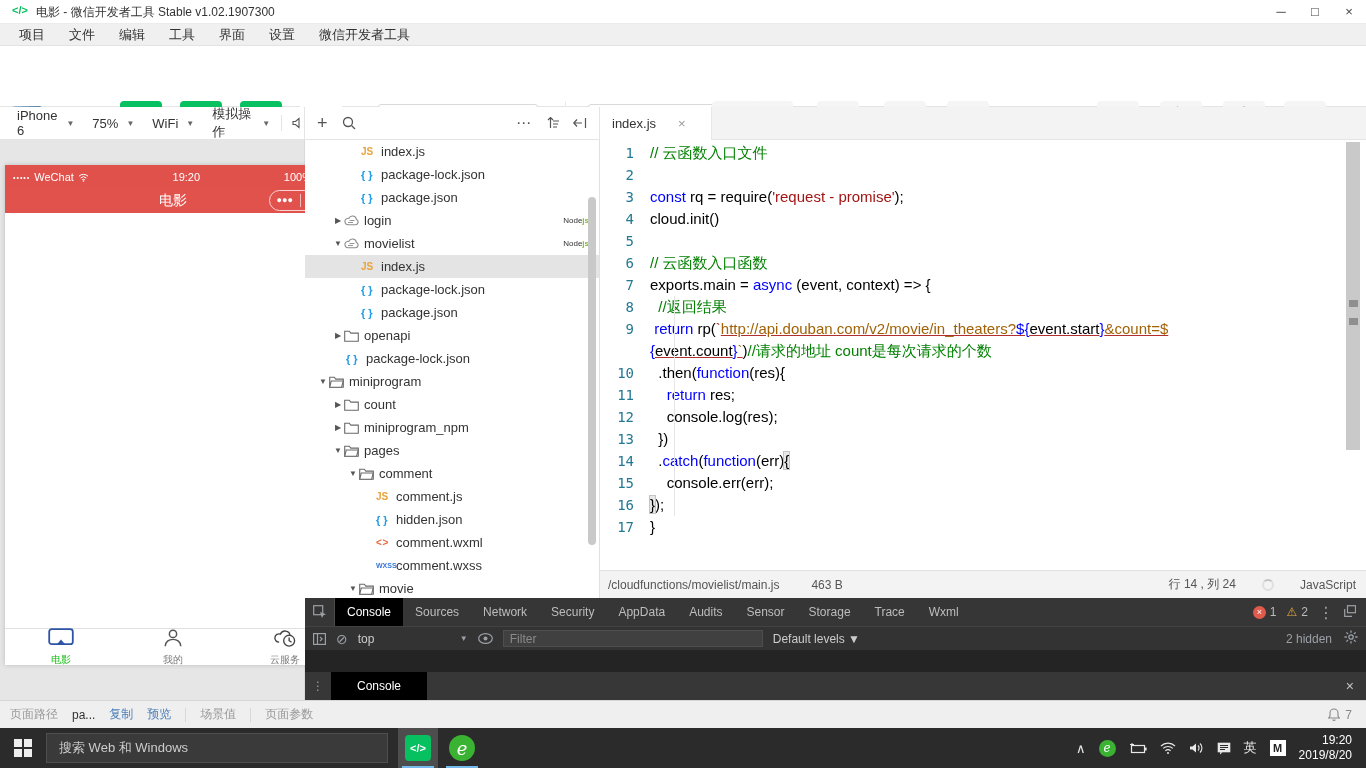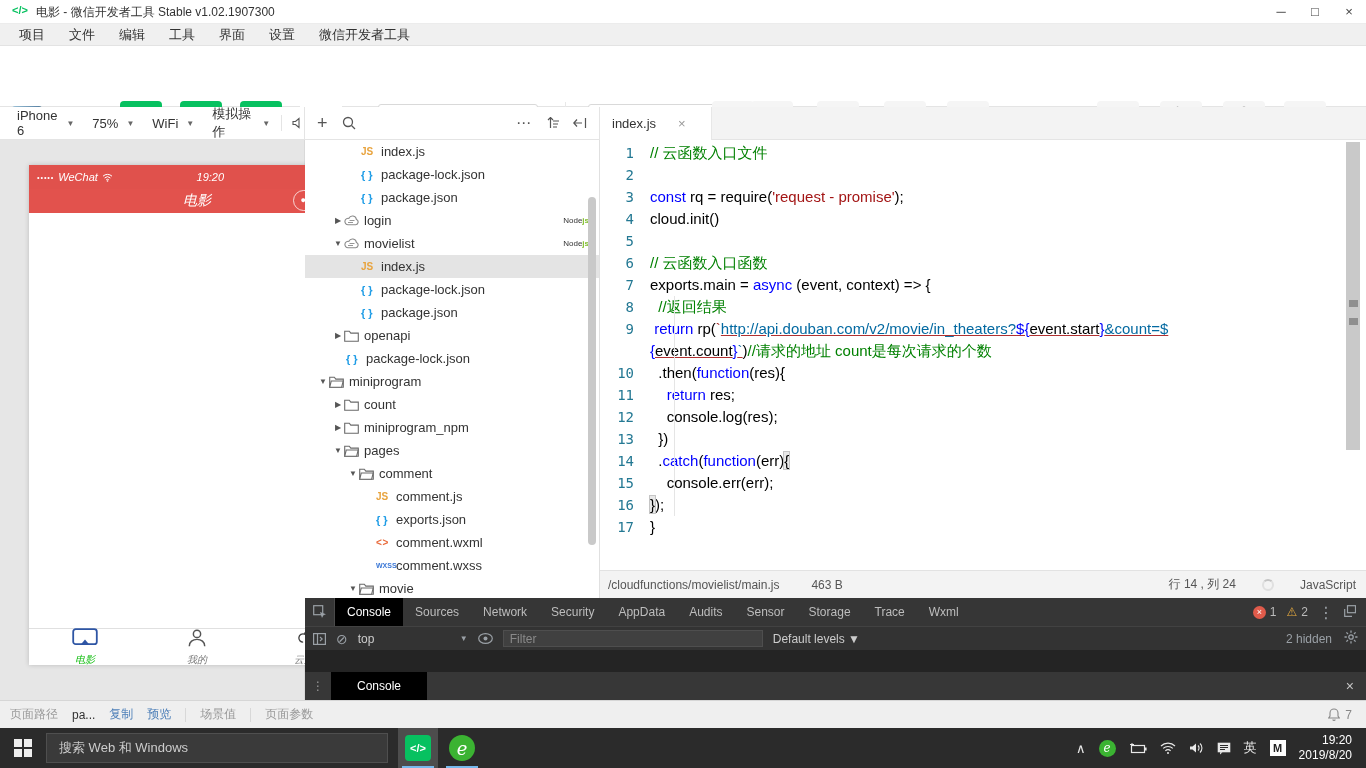--- a/index.html
+++ b/index.html
@@ -29,21 +29,21 @@
   .ctrlrow{top:107px;height:33px;background:#fff;border-bottom:1px solid #e4e4e4;display:flex;align-items:center;}
   #simctrl{left:0;width:305px;border-right:1px solid #e4e4e4;padding-left:10px;gap:4px;}
   .simsel{display:flex;align-items:center;font-size:13px;color:#333;padding:0 7px;height:32px;}
   #explbar{left:305px;width:295px;border-right:1px solid #e4e4e4;padding:0 12px;gap:14px;}
   .expl-ic{color:#555;font-size:15px;display:flex;align-items:center;}
   #tabbar{left:600px;width:766px;background:#f3f3f3;}
   .etab{height:33px;background:#fff;border-right:1px solid #e7e7e7;display:flex;align-items:center;padding:0 12px;gap:22px;font-size:13px;color:#333;min-width:112px;}
   .etab .x{color:#999;font-size:13px;}
   
   #simpanel{left:0;top:140px;width:305px;height:560px;background:#e6e6e6;border-right:1px solid #d9d9d9;}
-  #phone{position:absolute;left:29px;top:25px;width:336px;height:500px;background:#fff;box-shadow:0 0 5px rgba(0,0,0,.18);font-style:italic;}
+  #phone{position:absolute;left:5px;top:25px;width:336px;height:500px;background:#fff;box-shadow:0 0 5px rgba(0,0,0,.18);}
   #phone-status{height:24px;background:#e0514c;color:#fff;display:flex;align-items:center;justify-content:space-between;padding:0 8px;font-size:11px;}
   #phone-nav{height:24px;background:#e2524d;color:#fff;position:relative;text-align:center;font-size:14px;line-height:22px;}
   .capsule{position:absolute;right:10px;top:1px;width:62px;height:21px;border:1px solid rgba(255,255,255,.75);border-radius:11px;display:flex;align-items:center;}
   .capsule .half{flex:1;text-align:center;color:#fff;font-size:9px;line-height:19px;}
   .capsule .cdiv{width:1px;height:13px;background:rgba(255,255,255,.6);}
   #phone-body{height:415px;background:#fff;}
   #phone-tabbar{height:37px;border-top:1px solid #e0e0e0;display:flex;}
   .ptab{flex:1;display:flex;flex-direction:column;align-items:center;justify-content:center;gap:1px;}
   .ptab .plbl{font-size:10px;color:#7a7a7a;}
   .ptab.active .plbl{color:#09bb07;}
@@ -59,21 +59,21 @@
   .fi-wxml{color:#e96b3c;font-size:10px;letter-spacing:-1px;}
   .fi-wxss{color:#3a77d6;font-size:7px;}
   .node-badge{position:absolute;right:10px;font-size:8px;color:#333;}
   .node-badge b{color:#7fbc2a;}
   #treescroll{position:absolute;left:283px;top:57px;width:8px;height:348px;background:#c9c9c9;border-radius:4px;}
   
   #editor{left:600px;top:140px;width:766px;height:430px;background:#fff;overflow:hidden;}
   .code-line{display:flex;height:22px;line-height:22px;white-space:pre;font-family:"DejaVu Sans Mono",monospace;font-size:15px;}
   .gutter{width:50px;flex:none;text-align:right;padding-right:16px;color:#237893;font-size:14px;font-family:"DejaVu Sans Mono",monospace;}
   .tk-c{color:#008000;} .tk-k{color:#0000ff;} .tk-s{color:#a31515;} .tk-p{color:#000;}
-  .tk-su{color:#0369a1;text-decoration:underline;text-decoration-color:#b03030;}
+  .tk-su{color:#a16207;text-decoration:underline;text-decoration-color:#b03030;}
   .tk-iu{color:#0000ff;text-decoration:underline;text-decoration-color:#b03030;}
   .tk-pu{color:#000;text-decoration:underline;text-decoration-color:#b03030;}
   .tk-m{background:#e8e8e8;outline:1px solid #c5c5c5;}
   #indent-guide{position:absolute;left:74px;top:156px;width:1px;height:220px;background:#e5e5e5;}
   #escroll{position:absolute;right:6px;top:2px;width:14px;height:308px;background:#c9c9c9;}
   .emark{position:absolute;right:8px;width:9px;height:7px;background:#8f8f8f;}
   
   #estatus{left:600px;top:570px;width:766px;height:28px;background:#f3f3f3;border-top:1px solid #e2e2e2;display:flex;align-items:center;font-size:12px;color:#555;}
   #estatus .path{margin-left:8px;}
   #estatus .size{margin-left:32px;}
@@ -493,21 +493,21 @@
     <div class="trow" style="padding-left: 71px;">
       <span class="ticon">
         <span class="fi fi-js">JS</span>
       </span>
       <span>comment.js</span>
     </div>
     <div class="trow" style="padding-left: 71px;">
       <span class="ticon">
         <span class="fi fi-json">{ }</span>
       </span>
-      <span>exports.json</span>
+      <span>hidden.json</span>
     </div>
     <div class="trow" style="padding-left: 71px;">
       <span class="ticon">
         <span class="fi fi-wxml">&lt; &gt;</span>
       </span>
       <span>comment.wxml</span>
     </div>
     <div class="trow" style="padding-left: 71px;">
       <span class="ticon">
         <span class="fi fi-wxss">WXSS</span>

